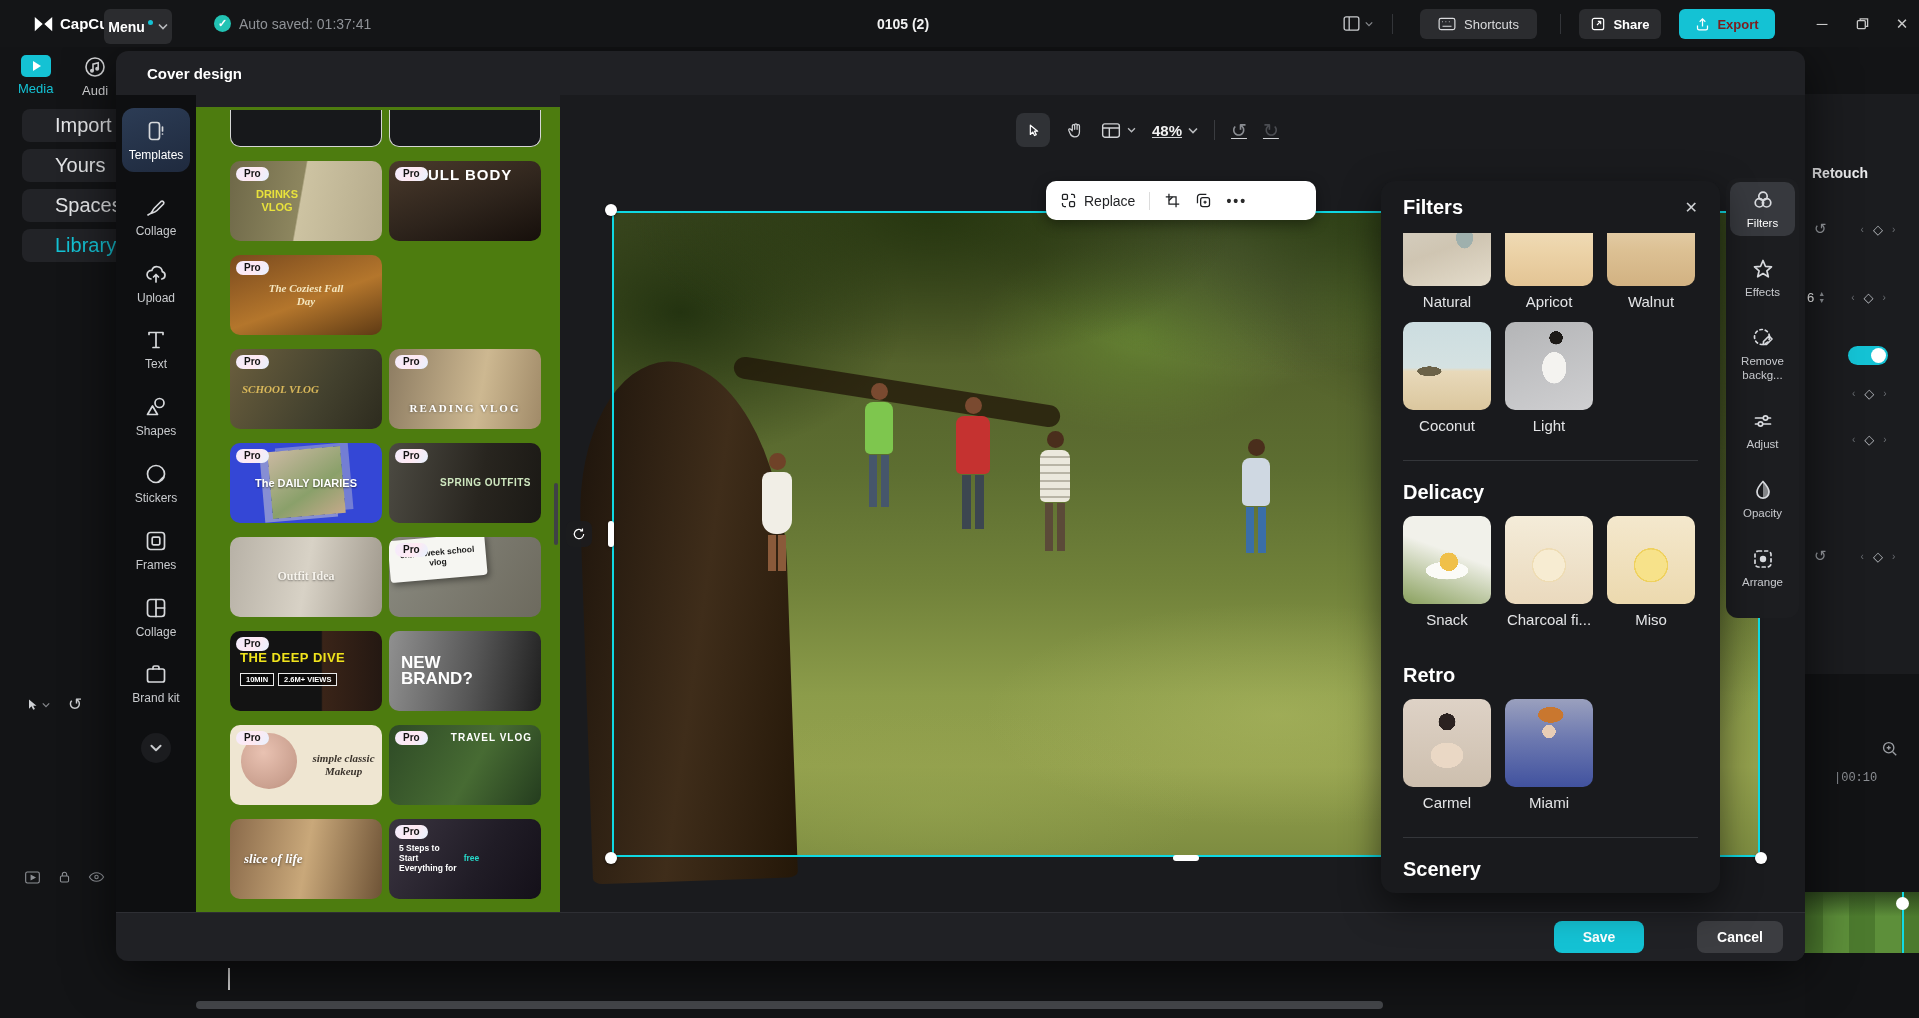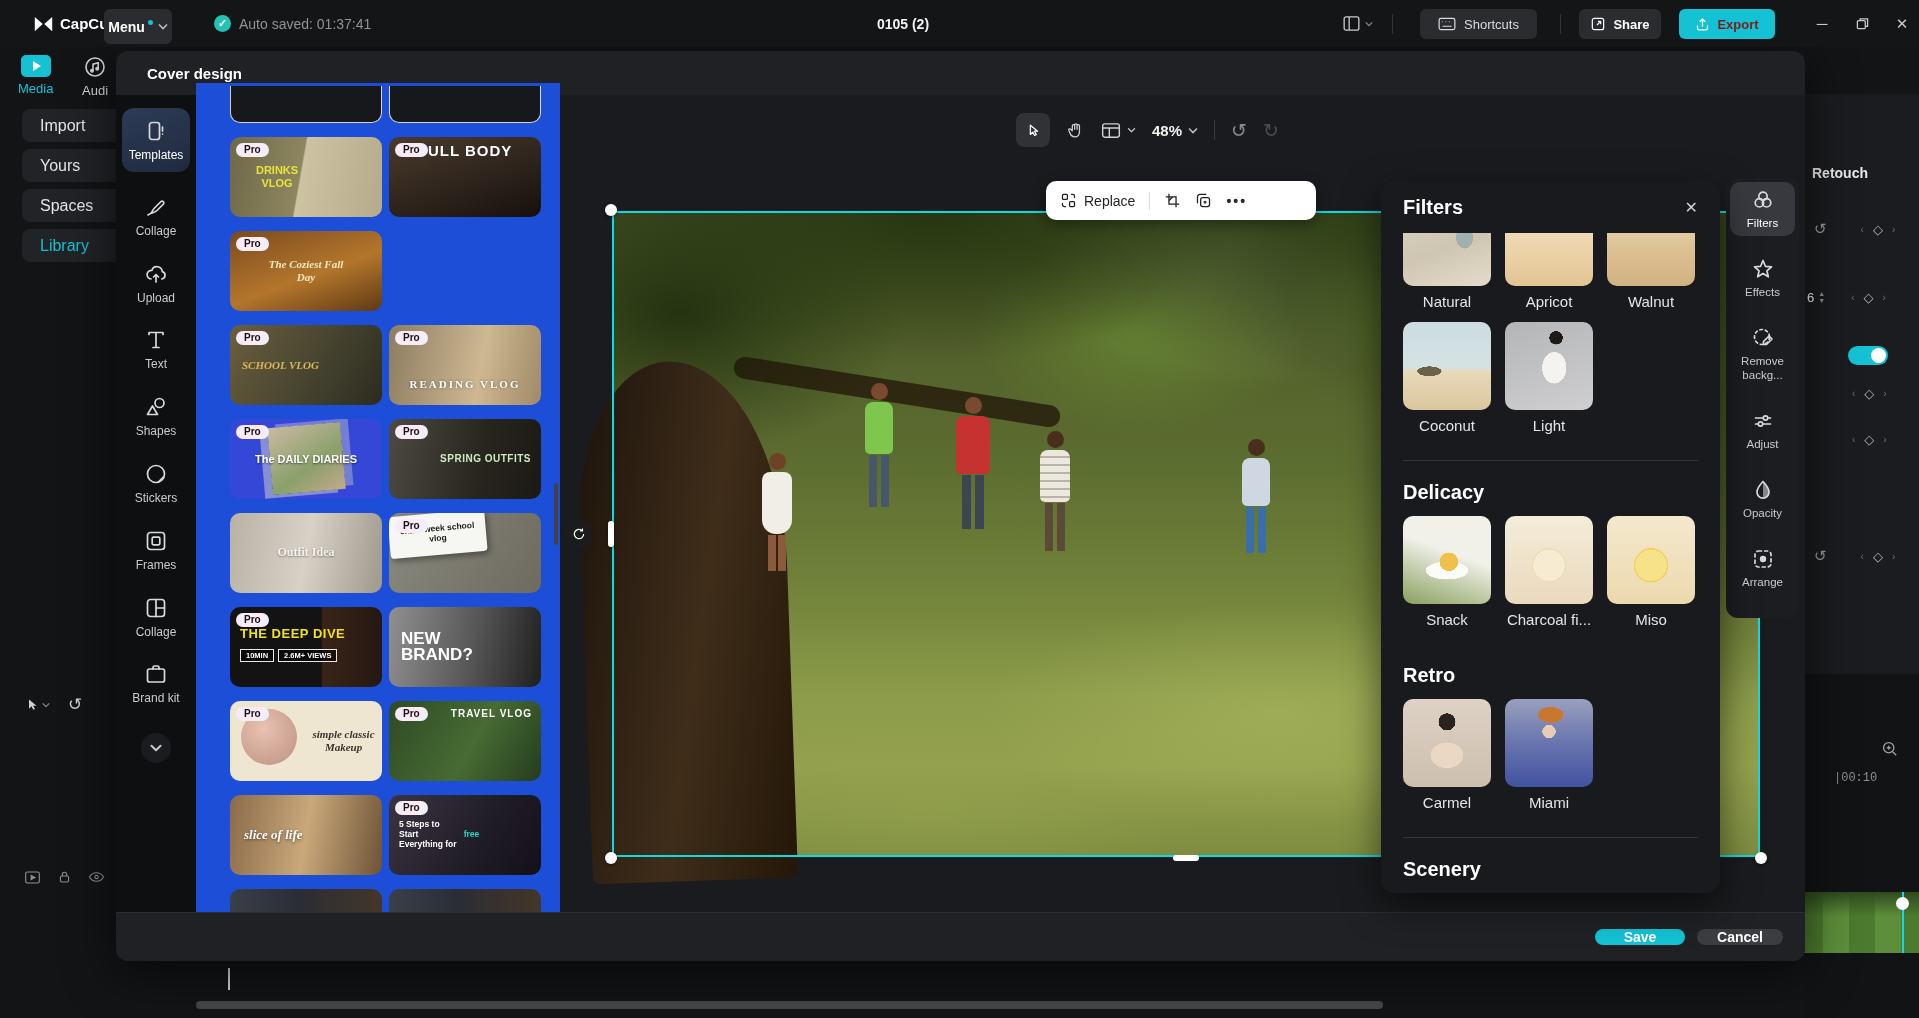--- a/index.html
+++ b/index.html
@@ -27,21 +27,21 @@
   .winbtn { color:#c9c9c9; width:20px; justify-content:center; font-size:15px; }
 
   
   .backdrop { position:absolute; left:0; right:0; top:47px; bottom:0; background:#131416; z-index:1; }
   .sb-tab { position:absolute; display:flex; flex-direction:column; align-items:center; gap:4px; font-size:13px; }
   .tab-media { left:18px; top:8px; color:#14c2d4; }
   .media-box { width:30px; height:22px; border-radius:5px; background:#14c2d4; display:flex; align-items:center; justify-content:center; }
   .media-tri { width:0; height:0; border-left:8px solid #fff; border-top:5px solid transparent; border-bottom:5px solid transparent; margin-left:2px;}
   .tab-audio { left:82px; top:8px; color:#d5d6d8; }
   .sb-items { position:absolute; left:22px; top:62px; display:flex; flex-direction:column; gap:7px; }
-  .sb-item { width:108px; height:33px; background:#222327; border-radius:8px; display:flex; align-items:center; padding-left:18px; font-size:16px; color:#e4e5e7; }
+  .sb-item { width:108px; height:33px; background:#222327; border-radius:8px; display:flex; align-items:center; padding-left:33px; font-size:20px; color:#e4e5e7; }
   .sb-item.active { color:#14c2d4; }
   .sb-mid { position:absolute; left:24px; top:647px; display:flex; gap:18px; color:#cfd1d4; align-items:center;}
   .sb-bottom { position:absolute; left:24px; top:822px; display:flex; gap:16px; color:#8e9196; align-items:center;}
   .glyph-undo { font-size:17px; color:#cfd1d4; }
 
   
   .rstrip { position:absolute; left:1805px; top:47px; right:0; bottom:0; background:#1b1c1f; }
   .rstrip .timeline-bg { position:absolute; left:0; right:0; top:580px; bottom:0; background:#121315; }
   .retouch { position:absolute; left:7px; top:71px; font-size:14px; color:#ececee; font-weight:600;}
   .kf-row { position:absolute; display:flex; align-items:center; gap:9px; color:#9a9da2; }
@@ -69,21 +69,21 @@
   .m-head { height:44px; display:flex; align-items:center; padding-left:31px; font-size:15px; font-weight:700; color:#fff; }
 
   
   .m-rail { position:absolute; left:0; top:44px; bottom:0; width:80px; background:#0e0f11; display:flex; flex-direction:column; align-items:center; padding-top:13px; gap:23px; }
   .rail-item { display:flex; flex-direction:column; align-items:center; gap:6px; font-size:12px; color:#c9cbce; width:68px; text-align:center; line-height:1.15;}
   .rail-item.active { background:linear-gradient(160deg,#2c3c55,#1f2a3e); border-radius:12px; padding:11px 0 9px; color:#fff; }
   .rail-ic { color:#d7d9dc; }
   .rail-chev { margin-top:4px; width:30px; height:30px; border-radius:50%; background:#1b1c1f; display:flex; align-items:center; justify-content:center; color:#c9cbce;}
 
   
-  .m-grid { position:absolute; left:80px; top:32px; width:364px; bottom:49px; background:#1d4ed8; overflow:hidden; padding:3px 0 0 34px; }
+  .m-grid { position:absolute; left:80px; top:56px; width:364px; bottom:49px; background:#4d7c0f; overflow:hidden; padding:3px 0 0 34px; }
   .tpl-row { display:flex; gap:7px; margin-bottom:14px; }
   .tpl { position:relative; width:152px; height:80px; border-radius:10px; overflow:hidden; flex:0 0 auto; }
   .tpl-row:first-child .tpl { height:37px; border-radius:0 0 10px 10px; }
   .grid-scroll { position:absolute; right:2px; top:388px; width:4px; height:62px; border-radius:2px; background:#3f4146; }
   .pro { position:absolute; top:6px; left:6px; background:linear-gradient(120deg,#f3ecfd,#ffe9f2 55%,#e6f2ff); color:#141414; font-weight:800; font-size:10px; padding:1px 8px 2px; border-radius:7px; z-index:3; }
   .tl { position:absolute; inset:0; display:flex; align-items:center; justify-content:center; text-align:center; font-weight:700; font-size:11px; color:#fff; padding:4px; line-height:1.15; z-index:2;}
   .tacc { color:#27d8c9; margin-left:3px; }
 
   .t-blank { background:#17181b; border:1.5px solid #d6d6d6; border-top:none; }
   .t-cut { background:linear-gradient(90deg,#3a3f49,#2a2d34 45%,#443629); }
@@ -119,21 +119,21 @@
   .lbl-makeup { padding-left:52%; font-family:"Liberation Serif",serif; font-style:italic; font-size:11px; color:#3a332c; font-weight:600; }
   .t-travel { background:linear-gradient(120deg,#2e4a26,#476b33 55%,#243c1e); }
   .lbl-travel { align-items:flex-start; justify-content:flex-end; padding:7px 9px 0 0; font-size:10px; letter-spacing:1px; }
   .t-slice { background:linear-gradient(100deg,#8a6a4a,#c9a87a 50%,#6e5336); }
   .lbl-slice { font-family:"Liberation Serif",serif; font-style:italic; font-size:13px; text-shadow:0 1px 3px #0008; justify-content:flex-start; padding-left:14px;}
   .t-steps { background:linear-gradient(120deg,#3a3440,#201c26 60%,#141019); }
   .lbl-steps { justify-content:flex-start; text-align:left; padding-left:10px; width:62%; font-size:8.5px; }
 
   
   .m-canvas { position:absolute; left:444px; top:44px; right:0; bottom:49px; background:#1a1b1e; }
-  .cv-toolbar { position:absolute; left:456px; top:15px; height:40px; display:flex; align-items:center; gap:16px; color:#cfd1d4; }
+  .cv-toolbar { position:absolute; left:456px; top:15px; height:40px; display:flex; align-items:center; gap:16px; color:#cfd1d4;text-decoration:underline; }
   .cursor-btn { width:34px; height:34px; border-radius:8px; background:#303236; display:flex; align-items:center; justify-content:center; }
   .zoom-ctl { display:flex; align-items:center; gap:6px; font-size:15px; font-weight:700; color:#f2f2f2; }
   .cv-div { width:1px; height:20px; background:#3a3c40; }
   .g-undo { font-size:19px; color:#8a8d92; } .g-redo { font-size:19px; color:#4b4d52; }
 
   .photo { position:absolute; left:52px; top:116px; width:1148px; height:646px;
     background:
       radial-gradient(ellipse 300px 200px at 55% 6%, rgba(255,255,230,.16), transparent 70%),
       radial-gradient(ellipse 260px 420px at 90% 40%, rgba(26,36,12,.55), transparent 70%),
       radial-gradient(ellipse 420px 160px at 58% 78%, rgba(190,200,110,.35), transparent 70%),
@@ -195,21 +195,21 @@
   .f-miami { background:radial-gradient(ellipse 21px 13px at 52% 18%,#c9772f 0 60%,transparent 61%),radial-gradient(circle 11px at 50% 37%,#e8cdb6 0 60%,transparent 61%),linear-gradient(180deg,#9aa0be 0%,#6d79b0 45%,#41529f 100%); }
 
   
   .side-rail { position:absolute; left:1610px; top:127px; width:73px; height:440px; background:#1c1d20; border-radius:12px; z-index:5; display:flex; flex-direction:column; align-items:center; padding:4px 4px 0; gap:15px; }
   .sr-item { width:100%; display:flex; flex-direction:column; align-items:center; gap:5px; font-size:11.5px; color:#caccd0; text-align:center; line-height:1.15; padding:6px 0; }
   .sr-item.active { background:#37393e; border-radius:10px; color:#fff; }
   .sr-ic { color:#d8dade; }
 
   
   .m-foot { position:absolute; left:0; right:0; bottom:0; height:49px; background:#202125; border-top:1px solid #2e2f34; display:flex; align-items:center; justify-content:flex-end; gap:12px; padding-right:22px; }
-  .btn { height:16px; border-radius:8px; display:flex; align-items:center; justify-content:center; font-size:14px; font-weight:700; color:#fff; }
+  .btn { height:32px; border-radius:8px; display:flex; align-items:center; justify-content:center; font-size:14px; font-weight:700; color:#fff;margin-left:41px; }
   .btn-save { width:90px; background:#14c2d4; }
   .btn-cancel { width:86px; background:#3c3d41; }
 </style>
 </head>
 <body>
 
 <header class="topbar">
   <div class="logo">
     <span>
       <svg width="19" height="16" viewBox="0 0 24 20" fill="#fff">

